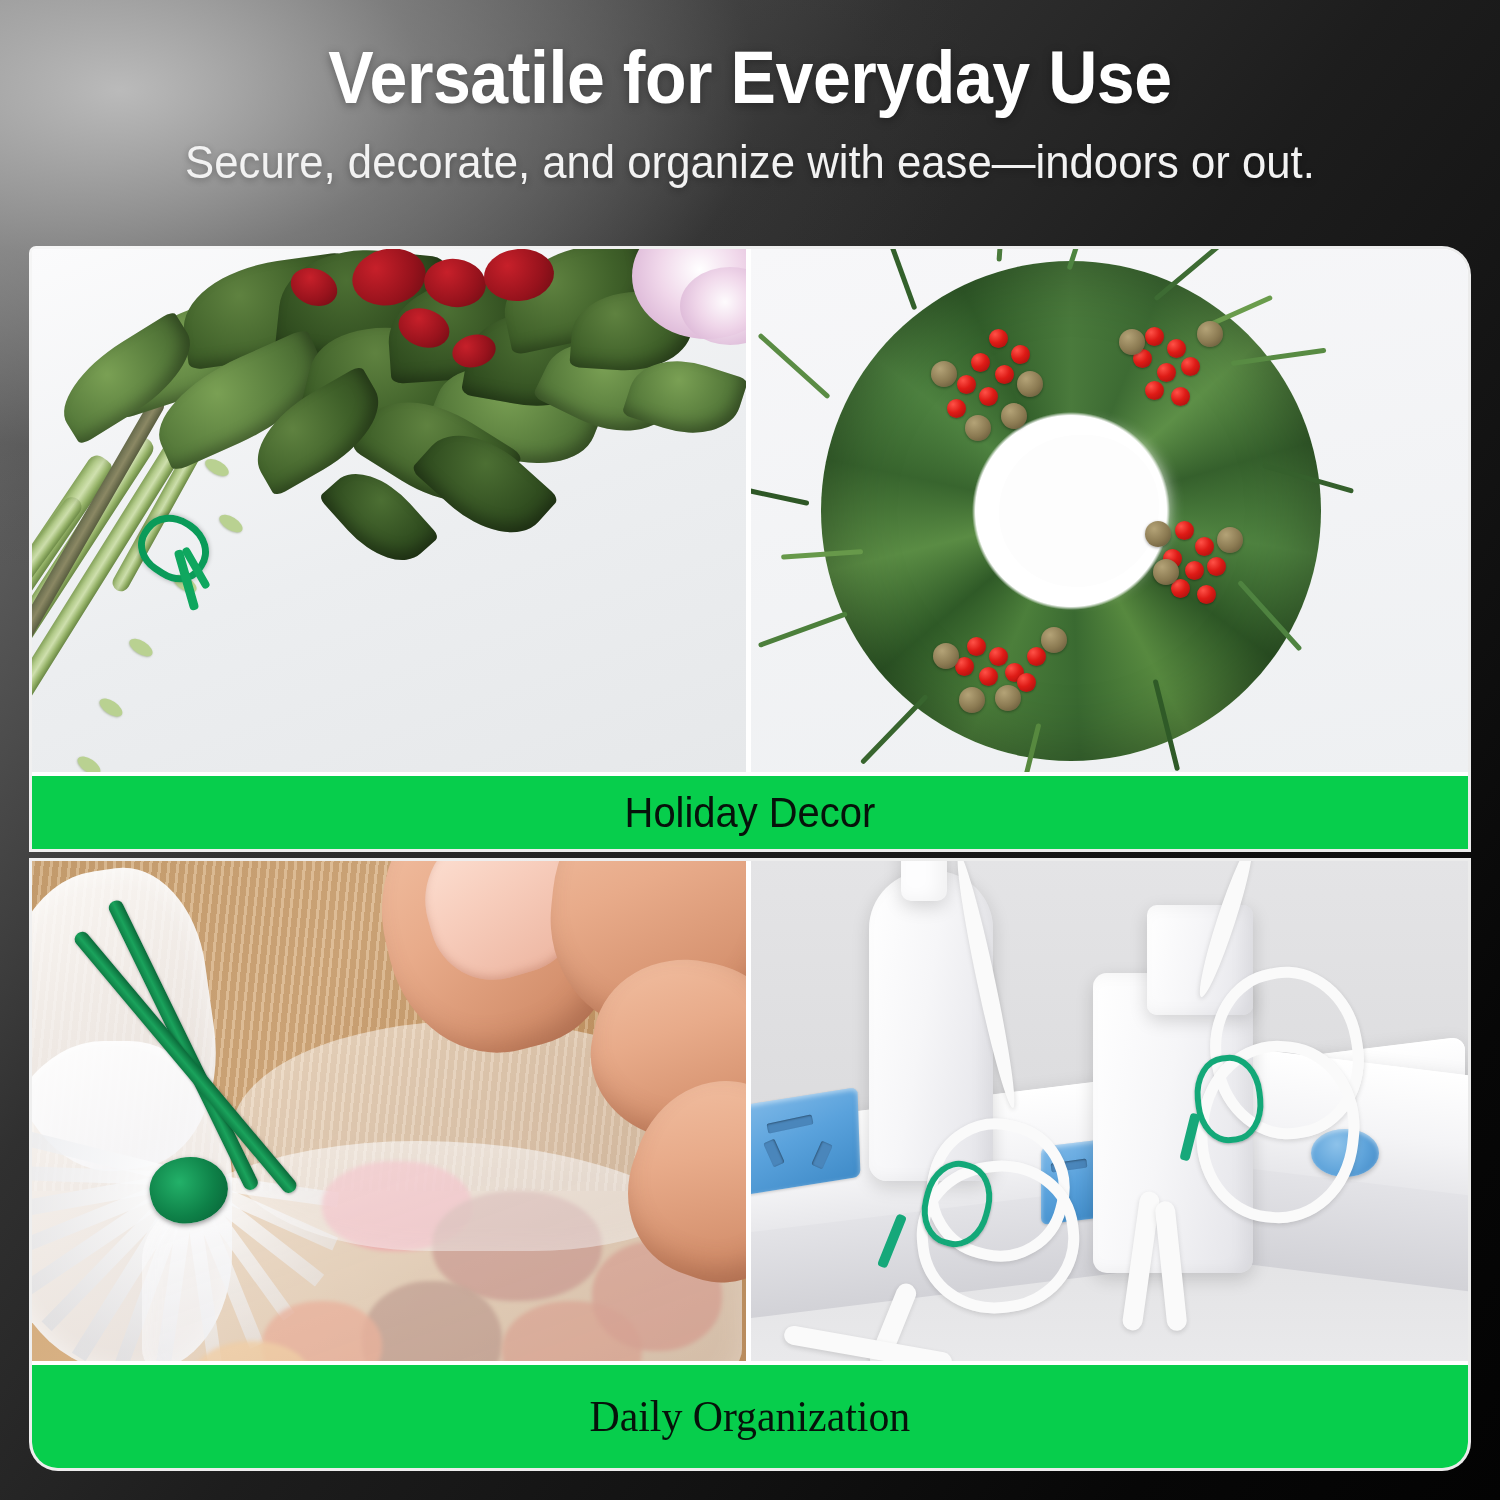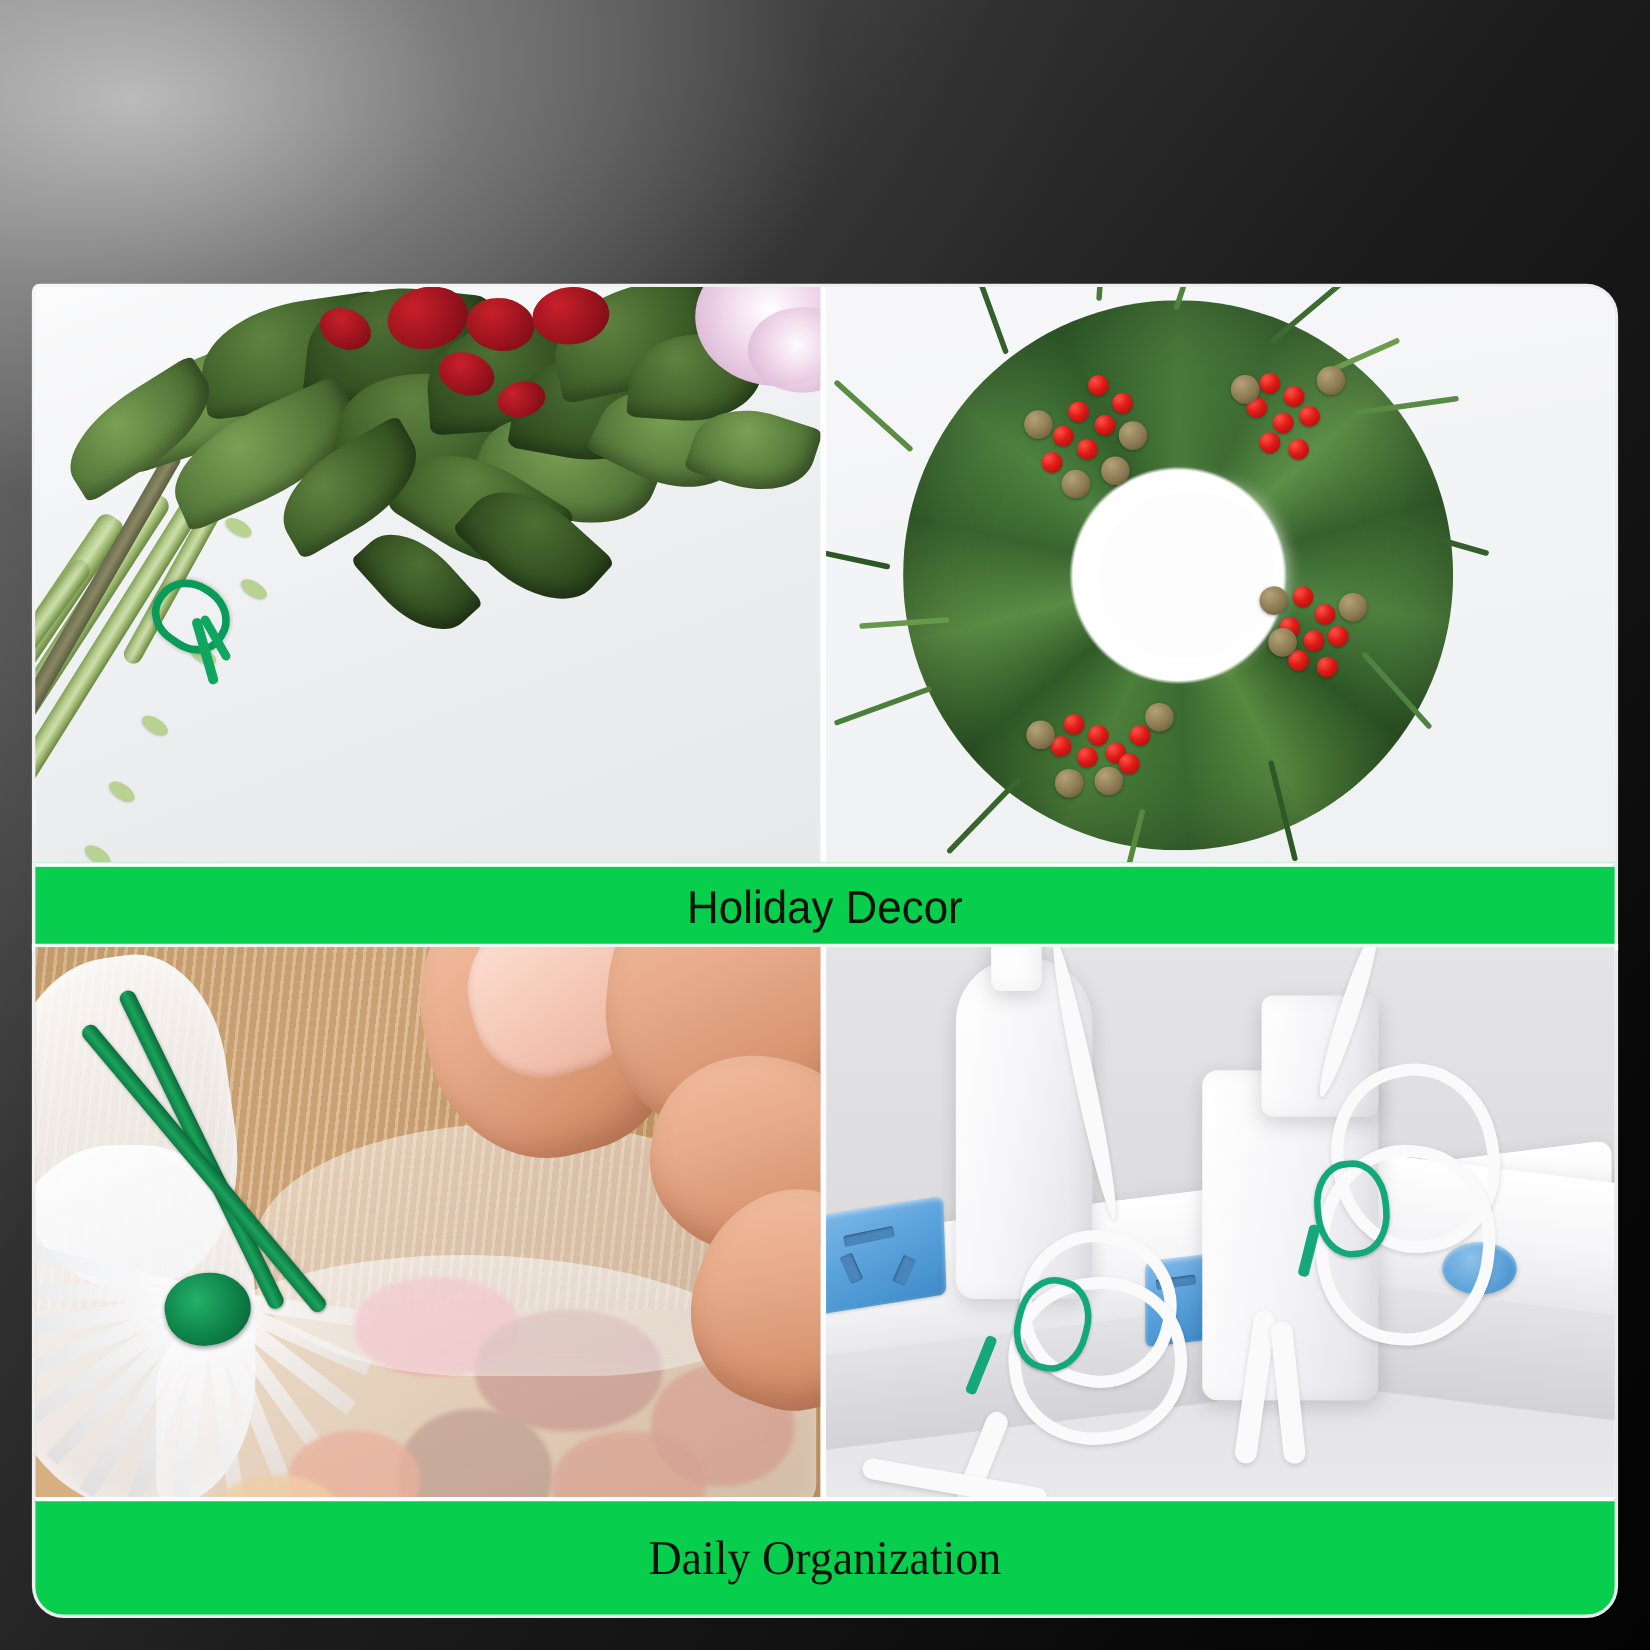--- a/index.html
+++ b/index.html
@@ -70,21 +70,21 @@
   }
   .panel {
     position: absolute;
     left: 0;
     width: 1436px;
     background: #ffffff;
     overflow: hidden;
     box-shadow: 0 0 0 3px rgba(255,255,255,0.92);
   }
   .panel.top {
-    top: 12px;
+    top: 0;
     height: 600px;
     border-radius: 4px 26px 0 0;
   }
   .panel.bottom {
     top: 612px;
     height: 607px;
     border-radius: 0 0 26px 26px;
   }
 
   .photo-row {
@@ -334,20 +334,24 @@
     position: absolute;
     background: #16a87a;
     border-radius: 4px;
   }
 </style>
 </head>
 <body>
 
 <div class="canvas">
 
+  <div class="header">
+    <div class="headline">Versatile for Everyday Use</div>
+    <div class="subhead">Secure, decorate, and organize with ease—indoors or out.</div>
+  </div>
 
   <div class="grid">
 
     <div class="panel top">
       <div class="photo-row">
 
         <div class="photo left ph-flowers">
 
           <div class="fl-stem" style="left:60px;  top:210px; width:26px; height:440px; transform:rotate(34deg);"></div>
           <div class="fl-stem" style="left:104px; top:190px; width:23px; height:450px; transform:rotate(33deg);"></div>

